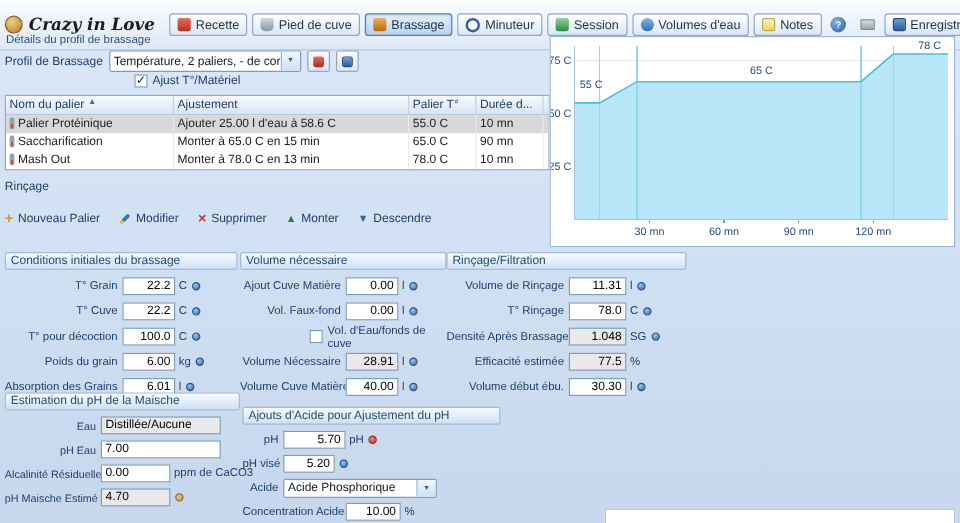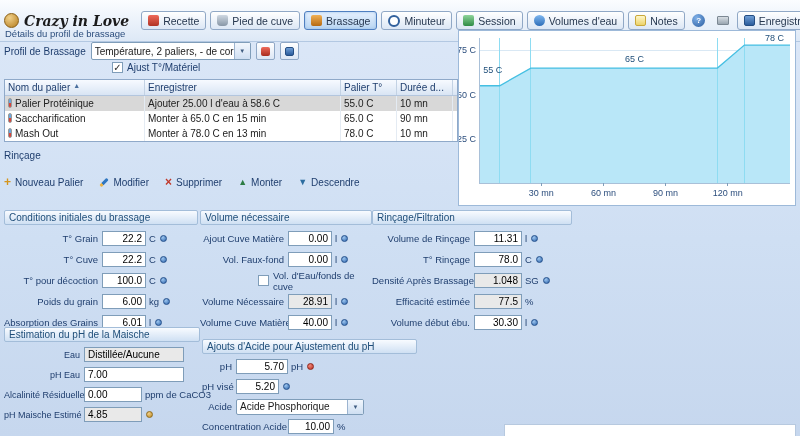--- a/index.html
+++ b/index.html
@@ -178,21 +178,21 @@
     <span>Ajust T°/Matériel</span>
   </div>
 
   <div id="steps-table">
     <div class="t-row t-head">
       <div class="t-cell">
         <span>Nom du palier</span>
         <span class="sort">▲</span>
         </div>
       <div class="t-cell">
-          <span>Enregistrer</span>
+          <span>Ajustement</span>
         </div>
       <div class="t-cell">
           <span>Palier T°</span>
         </div>
       <div class="t-cell">
           <span>Durée d...</span>
         </div>
     </div>
     <div class="t-row selected">
       <div class="t-cell">
@@ -407,21 +407,21 @@
         <span class="lbl">pH Eau</span>
         <span class="inp left" style="width:100px">7.00</span>
       </div>
     <div class="frow">
         <span class="lbl">Alcalinité Résiduelle</span>
         <span class="inp left" style="width:58px">0.00</span>
         <span class="unit">ppm de CaCO3</span>
       </div>
     <div class="frow">
         <span class="lbl">pH Maische Estimé</span>
-        <span class="inp ro left" style="width:58px">4.85</span>
+        <span class="inp ro left" style="width:58px">4.70</span>
         <span class="dot amber"></span>
       </div>
   </div>
 
   <div class="sec sec-b" id="sec-acid">
     <div class="sec-header">Ajouts d'Acide pour Ajustement du pH</div>
     <div class="frow">
         <span class="lbl">pH</span>
         <span class="inp" style="width:52px">5.70</span>
         <span class="unit">pH</span>

